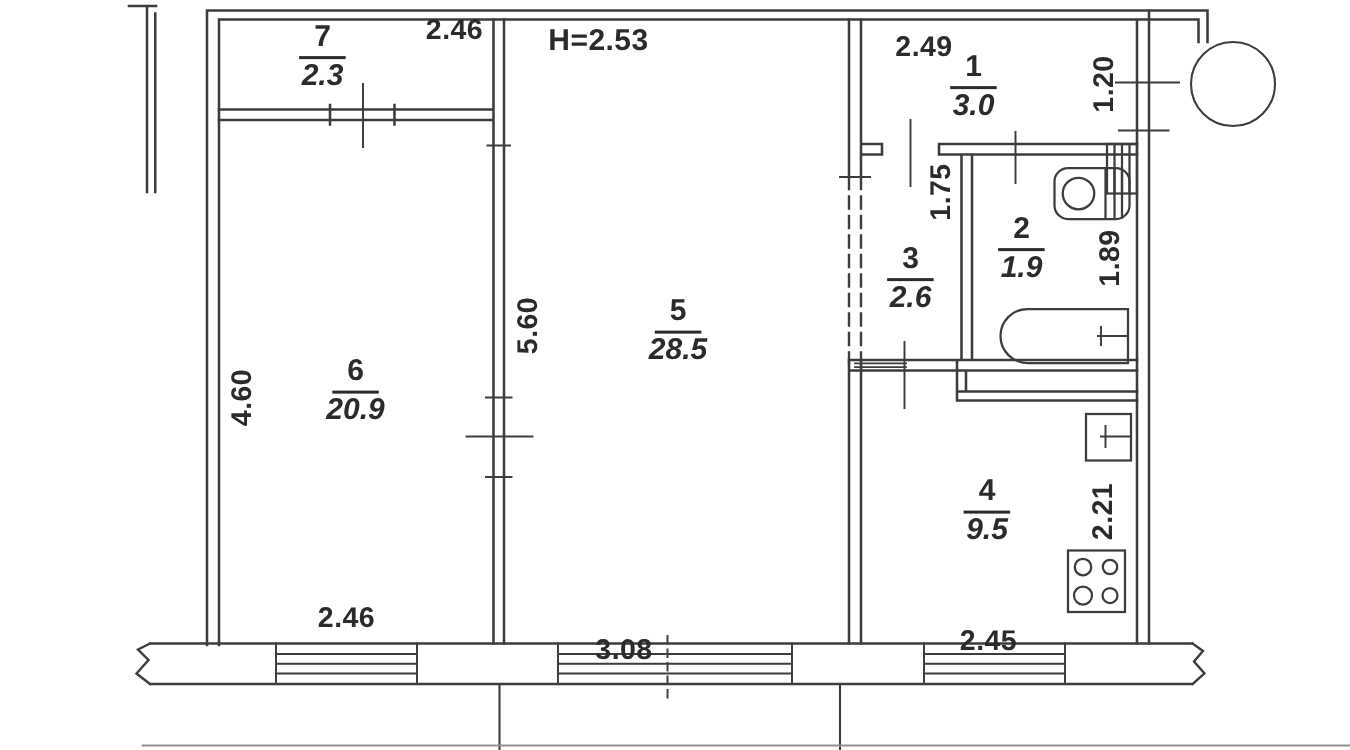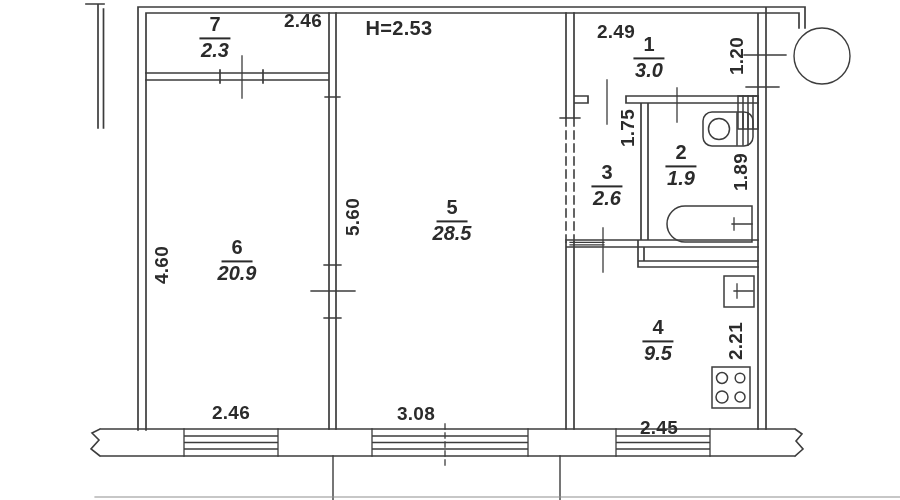--- a/index.html
+++ b/index.html
@@ -105,21 +105,21 @@
   <div class="lbl dim" style="left:616px;top:32px">2.49</div>
 
   <div class="lbl dim vdim" style="left:737px;top:56px">1.20</div>
   <div class="lbl dim vdim" style="left:628px;top:128px">1.75</div>
   <div class="lbl dim vdim" style="left:741px;top:172px">1.89</div>
   <div class="lbl dim vdim" style="left:162px;top:265px">4.60</div>
   <div class="lbl dim vdim" style="left:353px;top:217px">5.60</div>
   <div class="lbl dim vdim" style="left:736px;top:341px">2.21</div>
 
   <div class="lbl dim" style="left:231px;top:413px">2.46</div>
-  <div class="lbl dim" style="left:416px;top:414px">3.08</div>
+  <div class="lbl dim" style="left:416px;top:434px">3.08</div>
   <div class="lbl dim" style="left:659px;top:428px">2.45</div>
 
   <div class="lbl frac" style="left:215px;top:38px">
     <span class="num">7</span>
     <span class="area">2.3</span>
   </div>
   <div class="lbl frac" style="left:649px;top:58px">
     <span class="num">1</span>
     <span class="area">3.0</span>
   </div>

